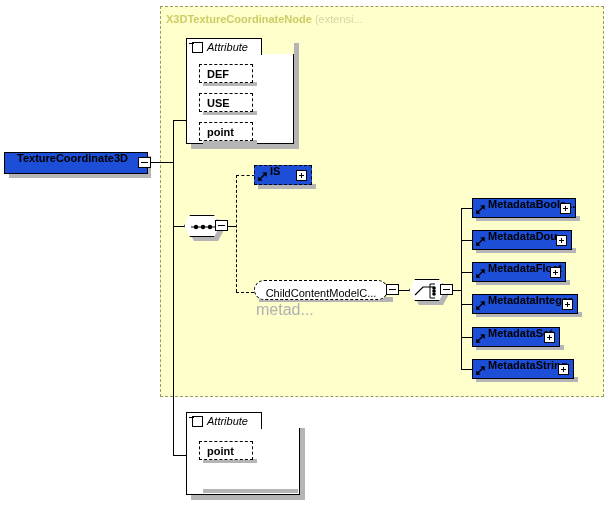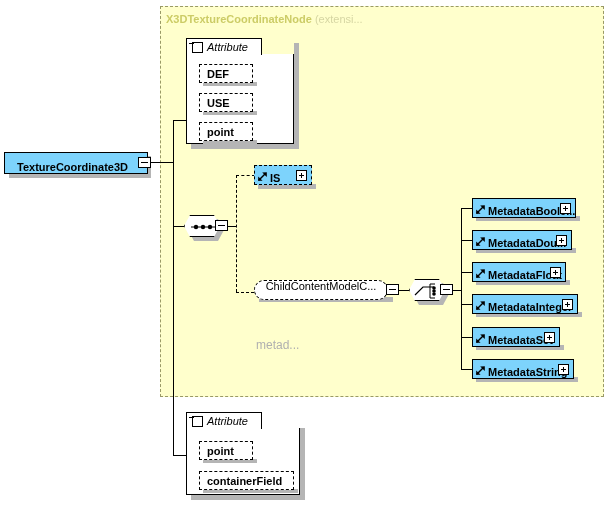--- a/index.html
+++ b/index.html
@@ -51,29 +51,29 @@
   
   .shadow {
     position: absolute;
     background: #b5b5b5;
   }
 
   
   .node {
     position: absolute;
     box-sizing: border-box;
-    background: #7dd3fc;
+    background: #1d4ed8;
     border: 1px solid #000000;
     font-size: 11px;
     font-weight: bold;
     color: #000000;
     line-height: 1;
     white-space: nowrap;
     display: flex;
-    align-items: flex-end;
+    align-items: flex-start;
   }
   .node .nlabel {
     padding-left: 12px;
     padding-right: 4px;
     flex: 1 1 auto;
     overflow: hidden;
   }
   .node.withref .nlabel { padding-left: 15px; }
 
   
@@ -142,21 +142,21 @@
     position: absolute;
     box-sizing: border-box;
     background: #ffffff;
     border: 1px dashed #000000;
     border-radius: 10px;
     font-size: 11px;
     color: #000000;
     line-height: 1;
     white-space: nowrap;
     display: flex;
-    align-items: flex-start;
+    align-items: flex-end;
     justify-content: center;
   }
   .grpnode .glabel { padding: 0 8px; }
 
   
   .attrbox {
     position: absolute;
     box-sizing: border-box;
     background: #ffffff;
     border: 1px solid #000000;
@@ -233,25 +233,24 @@
   }
   .dln-v {
     position: absolute;
     width: 0;
     border-left: 1px dashed #000000;
   }
 
   
   .caption {
     position: absolute;
-    font-size: 12px;
+    font-size: 16px;
     color: #b0b0b0;
     white-space: nowrap;
     line-height: 11px;
-    margin-top: 36px;
   }
 
   svg { display: block; overflow: visible; }
 </style>
 </head>
 <body>
 
 <div id="canvas">
 
   <div class="ext-region"></div>
@@ -446,17 +445,14 @@
     <span class="pm"></span>
     <span class="atlabel">Attribute</span>
   </div>
 
   <div class="shadow" style="left:203px; top:459px; width:54px; height:4px;"></div>
   <div class="attritem" style="left:199px; top:441px; width:54px; height:19px;text-align:right;">
     <span class="ailabel">point</span>
   </div>
 
   <div class="shadow" style="left:203px; top:489px; width:95px; height:4px;"></div>
-  <div class="attritem" style="left:199px; top:471px; width:95px; height:19px;">
-    <span class="ailabel">containerField</span>
-  </div>
 
 </div>
 
 </body></html>

